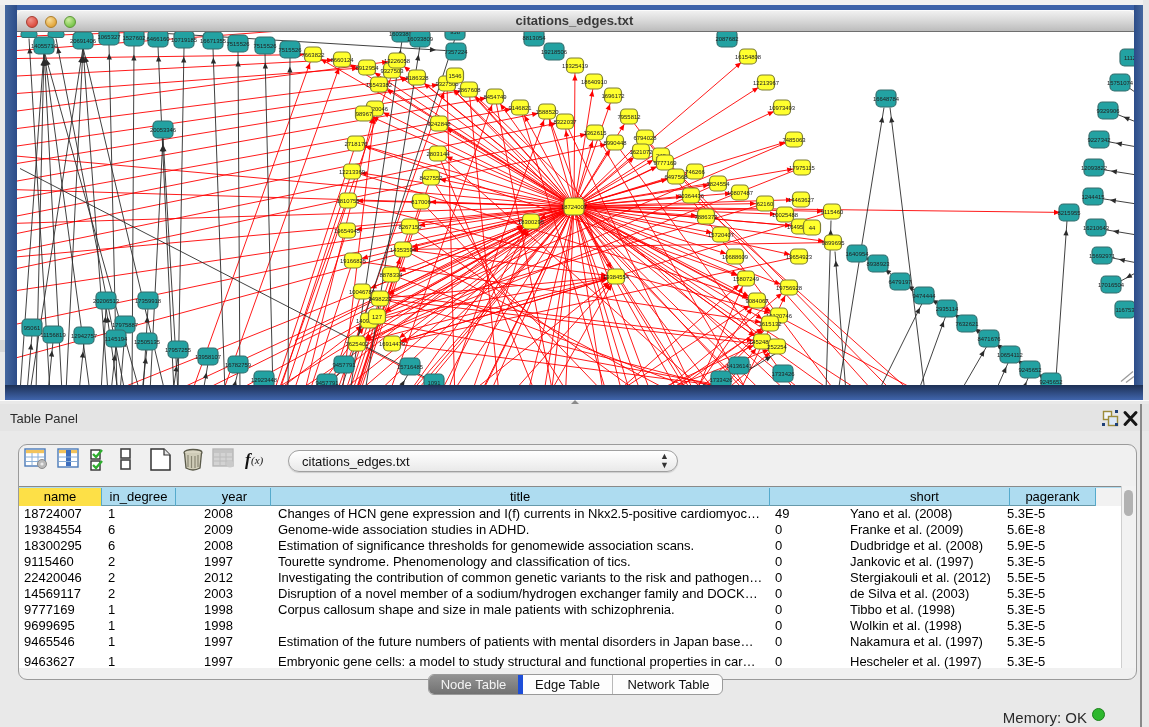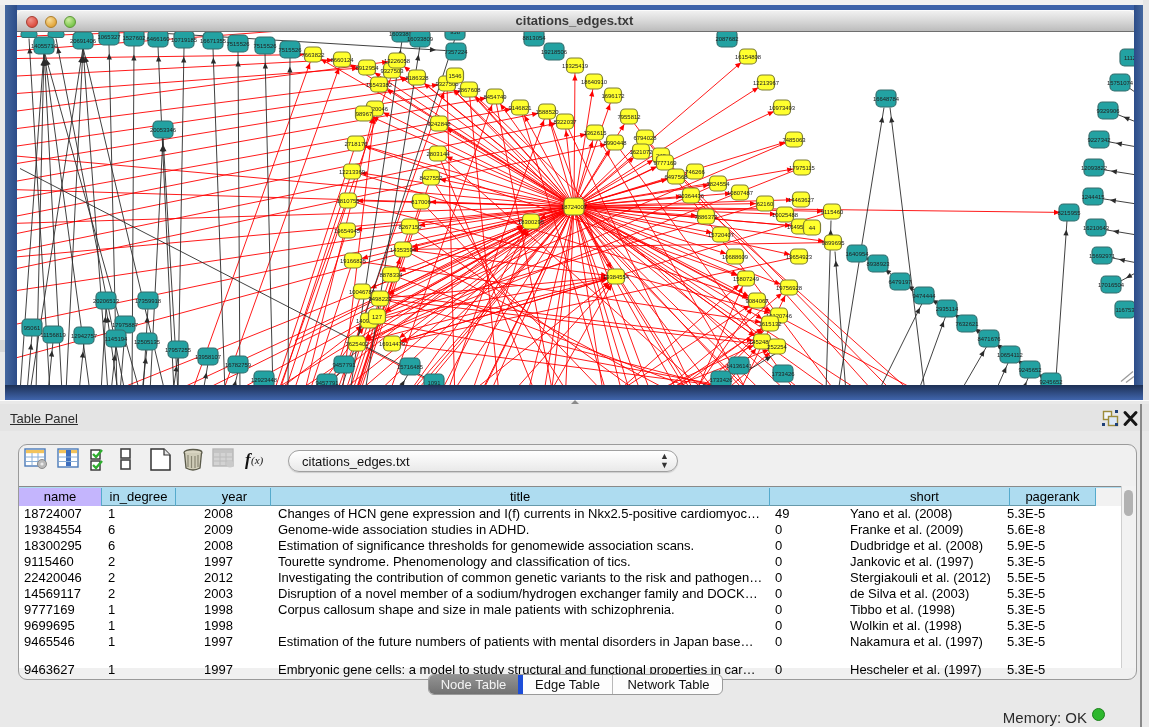--- a/index.html
+++ b/index.html
@@ -19,21 +19,21 @@
 .tl { top:15.5px; width:12px; height:12px; border-radius:50%; }
 #tl1 { left:26px; background:radial-gradient(circle at 35% 30%, #f0938a, #dd4f42 70%); border:1px solid #a73a30;}
 #tl2 { left:45px; background:radial-gradient(circle at 35% 30%, #f7dd9a, #e3a73e 70%); border:1px solid #ad7d2a;}
 #tl3 { left:64px; background:radial-gradient(circle at 35% 30%, #cdeca0, #7bc74e 70%); border:1px solid #5d9637;}
 #canvas { left:17px; top:31.5px; width:1117px; height:353.5px; background:#fff; overflow:hidden; }
 
 #split { left:0; top:400px; width:1149px; height:4px; background:#e9e9e9; border-top:1px solid #fdfdfd; }
 #splitarrow { left:571px; top:400px; width:0px; height:0px; border-left:4px solid transparent; border-right:4px solid transparent; border-bottom:4px solid #8a8a8a; }
 
 #tphead { left:0; top:404px; width:1149px; height:27px; background:#e4e4e4; }
-#tptitle { left:10px; top:411px; font-size:13px; color:#2b2b2b;text-decoration:underline; }
+#tptitle { left:10px; top:411px; font-size:13px; color:#2b2b2b; }
 
 #panel { left:0; top:431px; width:1149px; height:296px; background:#e9e9e9; }
 #container { left:18px; top:444px; width:1119px; height:236px; background:#f0f0f0;
   border:1.5px solid #9a9a9a; border-radius:9px; }
 #dropdown { left:288px; top:450px; width:390px; height:22px; border:1px solid #a0a0a0; border-radius:11px;
   background:linear-gradient(to bottom,#ffffff,#e9e9e9); box-shadow:0 1px 1px rgba(0,0,0,.15); }
 #ddtext { left:302px; top:454px; font-size:13px; color:#111; }
 #ddarrows { left:660px; top:452px; font-size:9px; color:#333; line-height:9px; text-align:center; }
 
 #theader { left:19px; top:486px; width:1102px; height:20px; background:#aedcf0; border-top:1px solid #8a8a8a; border-bottom:1px solid #6699aa; }
@@ -912,21 +912,21 @@
     <circle cx="17" cy="15" r="3.5" fill="#c4c4c4"></circle>
   </g>
 
   <text x="225" y="19" font-size="17" font-style="italic" font-weight="bold" font-family="Liberation Serif, serif" fill="#111">f</text>
   <text x="231" y="18" font-size="11" font-style="italic" font-family="Liberation Serif, serif" fill="#111">(x)</text>
 </svg>
 <div class="abs" id="dropdown"></div>
 <div class="abs" id="ddtext">citations_edges.txt</div>
 <div class="abs" id="ddarrows">▲<br>▼</div>
 <div class="abs" id="theader">
-  <span class="hcell" style="left:0;width:83px;background:#c4b5fd;">name</span>
+  <span class="hcell" style="left:0;width:83px;background:#fde047;">name</span>
   <span class="hcell" style="left:83px;width:74px;">in_degree</span>
   <span class="hcell" style="left:180px;width:72px;">year</span>
   <span class="hcell" style="left:252px;width:499px;">title</span>
   <span class="hcell" style="left:751px;width:70px;margin-top:41px;">△ out_de…</span>
   <span class="hcell" style="left:821px;width:170px;">short</span>
   <span class="hcell" style="left:991px;width:86px;">pagerank</span>
   <span class="hcell" style="left:1077px;width:25px;background:#f2f2f2;border-right:0;"></span>
 </div>
 <div class="abs" id="tbody">
 <div class="trow" style="top:0px;">
@@ -1002,21 +1002,21 @@
     </div>
 <div class="trow" style="top:128px;">
       <span class="c0">9465546</span>
       <span class="c1">1</span>
       <span class="c2">1997</span>
       <span class="c3">Estimation of the future numbers of patients with mental disorders in Japan base…</span>
       <span class="c4">0</span>
       <span class="c5">Nakamura et al. (1997)</span>
       <span class="c6">5.3E-5</span>
     </div>
-<div class="trow" style="top:156px;">
+<div class="trow" style="top:148px;">
       <span class="c0">9463627</span>
       <span class="c1">1</span>
       <span class="c2">1997</span>
       <span class="c3">Embryonic gene cells: a model to study structural and functional properties in car…</span>
       <span class="c4">0</span>
       <span class="c5">Hescheler et al. (1997)</span>
       <span class="c6">5.3E-5</span>
     </div>
 </div>
 <div class="abs" id="sbar"></div>

